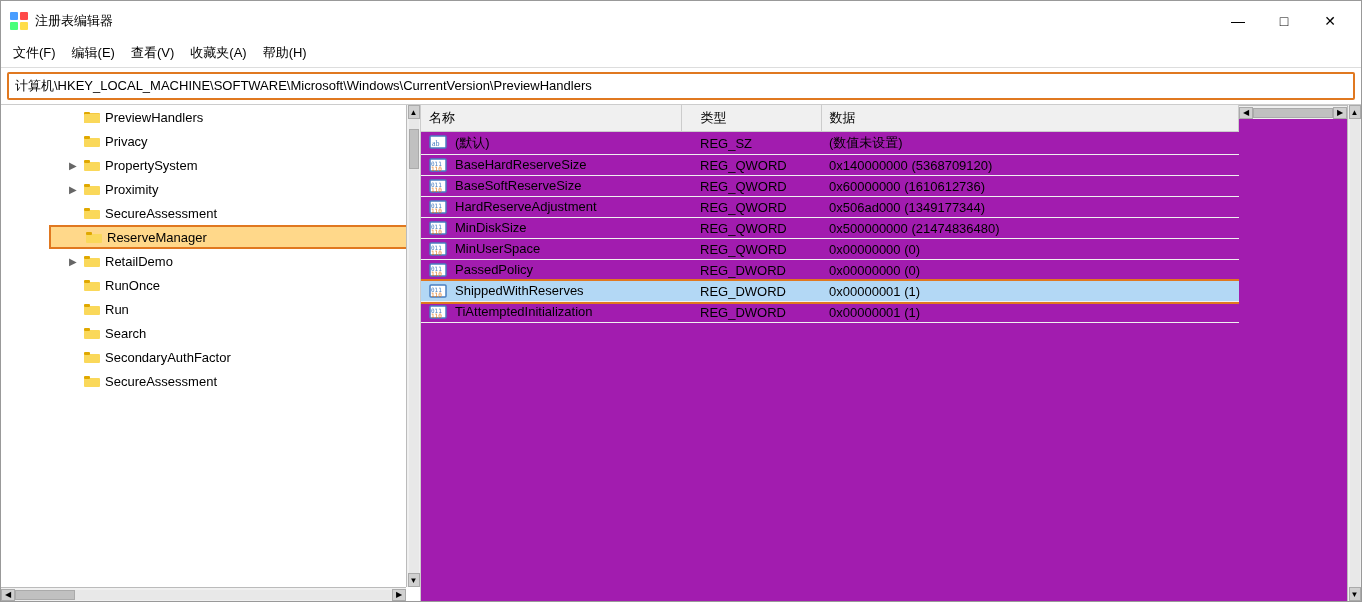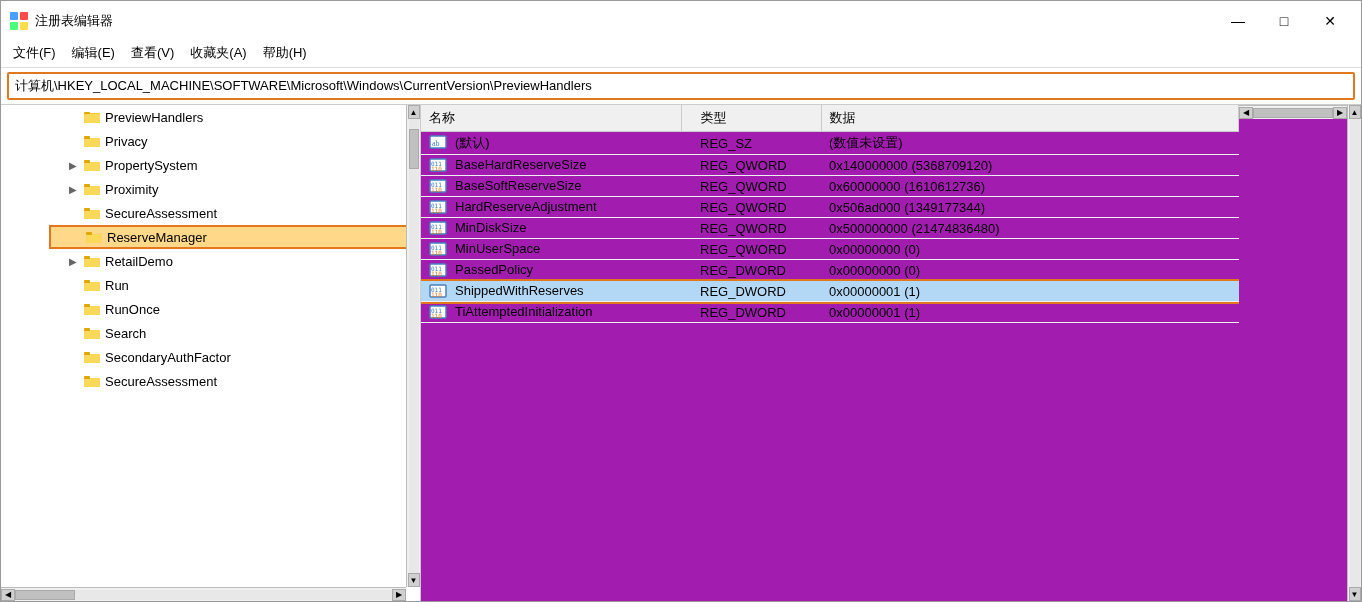--- a/index.html
+++ b/index.html
@@ -288,30 +288,30 @@
         </svg>
         <span class="tree-label">RetailDemo</span>
       </div>
 
       <div class="tree-item no-expand">
         <span class="chevron"></span>
         <svg class="folder-icon" viewBox="0 0 18 16" width="18" height="16">
           <rect x="1" y="5" width="16" height="9" rx="1" fill="#fad85a"></rect>
           <rect x="1" y="3" width="6" height="3" rx="1" fill="#e0a800"></rect>
         </svg>
+        <span class="tree-label">RunOnce</span>
+      </div>
+
+      <div class="tree-item no-expand">
+        <span class="chevron"></span>
+        <svg class="folder-icon" viewBox="0 0 18 16" width="18" height="16">
+          <rect x="1" y="5" width="16" height="9" rx="1" fill="#fad85a"></rect>
+          <rect x="1" y="3" width="6" height="3" rx="1" fill="#e0a800"></rect>
+        </svg>
         <span class="tree-label">Run</span>
-      </div>
-
-      <div class="tree-item no-expand">
-        <span class="chevron"></span>
-        <svg class="folder-icon" viewBox="0 0 18 16" width="18" height="16">
-          <rect x="1" y="5" width="16" height="9" rx="1" fill="#fad85a"></rect>
-          <rect x="1" y="3" width="6" height="3" rx="1" fill="#e0a800"></rect>
-        </svg>
-        <span class="tree-label">RunOnce</span>
       </div>
 
       <div class="tree-item no-expand">
         <span class="chevron"></span>
         <svg class="folder-icon" viewBox="0 0 18 16" width="18" height="16">
           <rect x="1" y="5" width="16" height="9" rx="1" fill="#fad85a"></rect>
           <rect x="1" y="3" width="6" height="3" rx="1" fill="#e0a800"></rect>
         </svg>
         <span class="tree-label">Search</span>
       </div>

